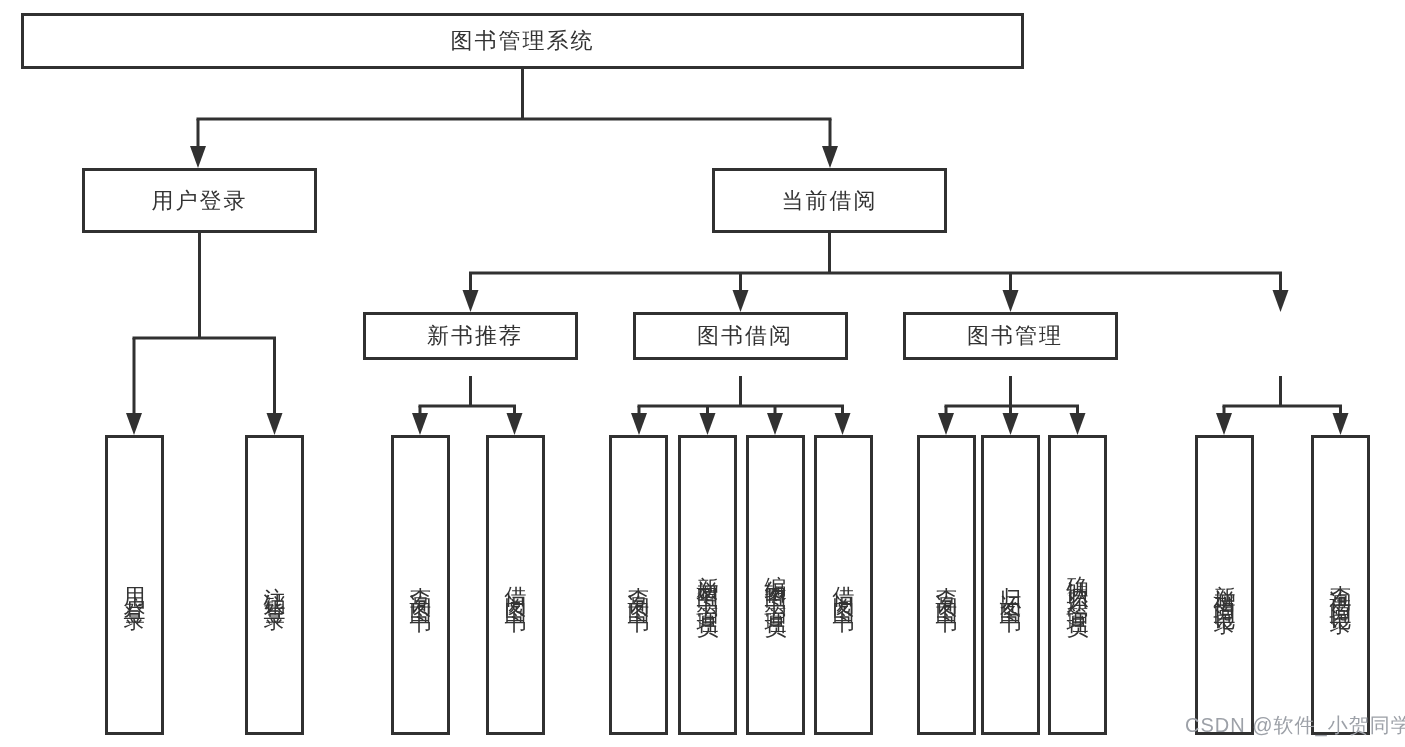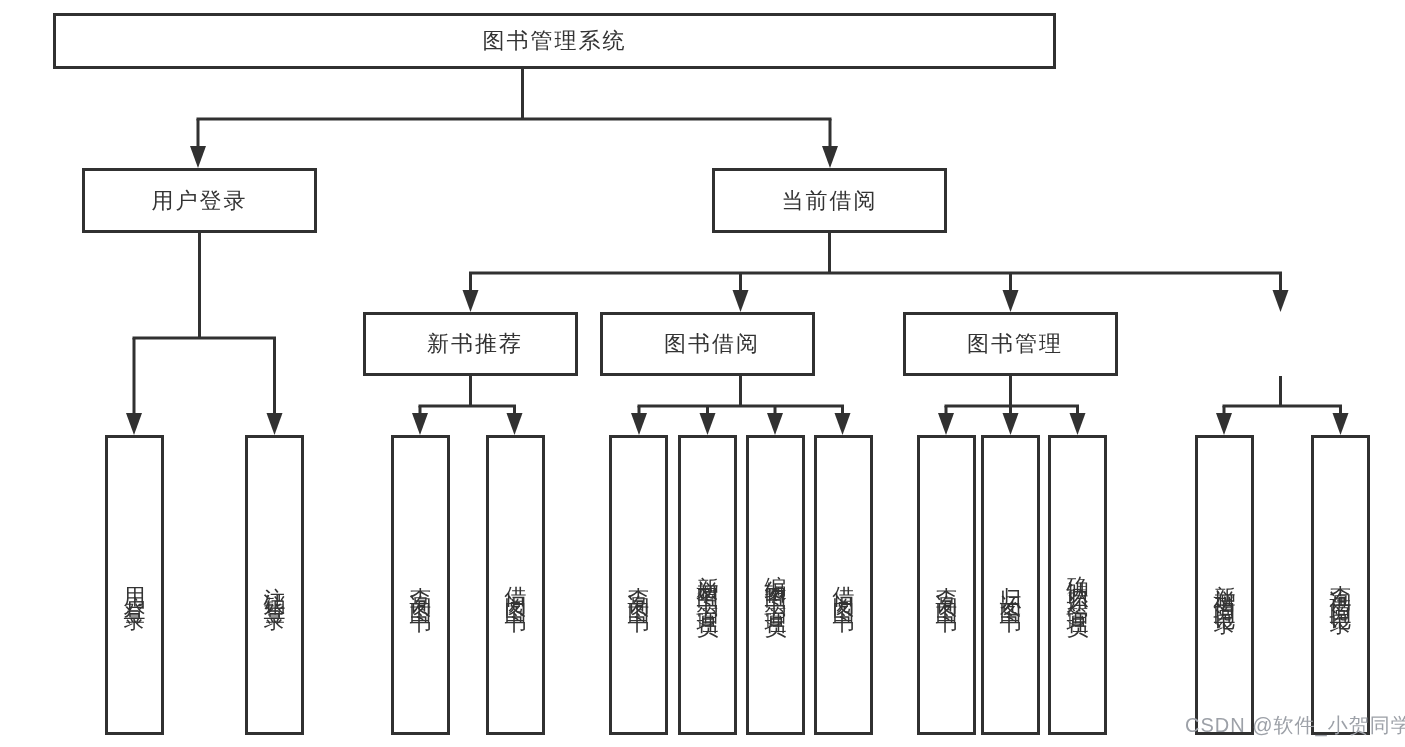--- a/index.html
+++ b/index.html
@@ -18,29 +18,29 @@
     background: #ffffff;
     border: 3px solid #313131;
     display: flex;
     align-items: center;
     justify-content: center;
     color: #333333;
     text-align: center;
   }
   .h-label { font-size: 22px; letter-spacing: 2px; white-space: nowrap; }
 
-  .root  { left: 21px;  top: 13px;  width: 1003px; height: 56px; margin-left: 32px; }
+  .root  { left: 21px;  top: 13px;  width: 1003px; height: 56px; }
 
   .lvl2  { top: 168px; width: 235px; height: 65px; }
   .n-user-login { left: 82px; }
   .n-book-mgmt  { left: 712px; }
 
-  .lvl3  { top: 312px; width: 215px; height: 64px; padding-left: 9px; }
+  .lvl3  { top: 312px; width: 215px; height: 48px; padding-left: 9px; }
   .n-new-book   { left: 363px; }
-  .n-borrow     { left: 600px; }
+  .n-borrow     { left: 633px; }
   .n-current    { left: 903px; }
   .n-records    { left: 1173px; }
 
   .leaf  { top: 435px; height: 300px; width: 59px; }
   .leaf span {
     writing-mode: vertical-rl;
     font-size: 22px;
     letter-spacing: 8px;
     line-height: 1;
     color: #333333;

